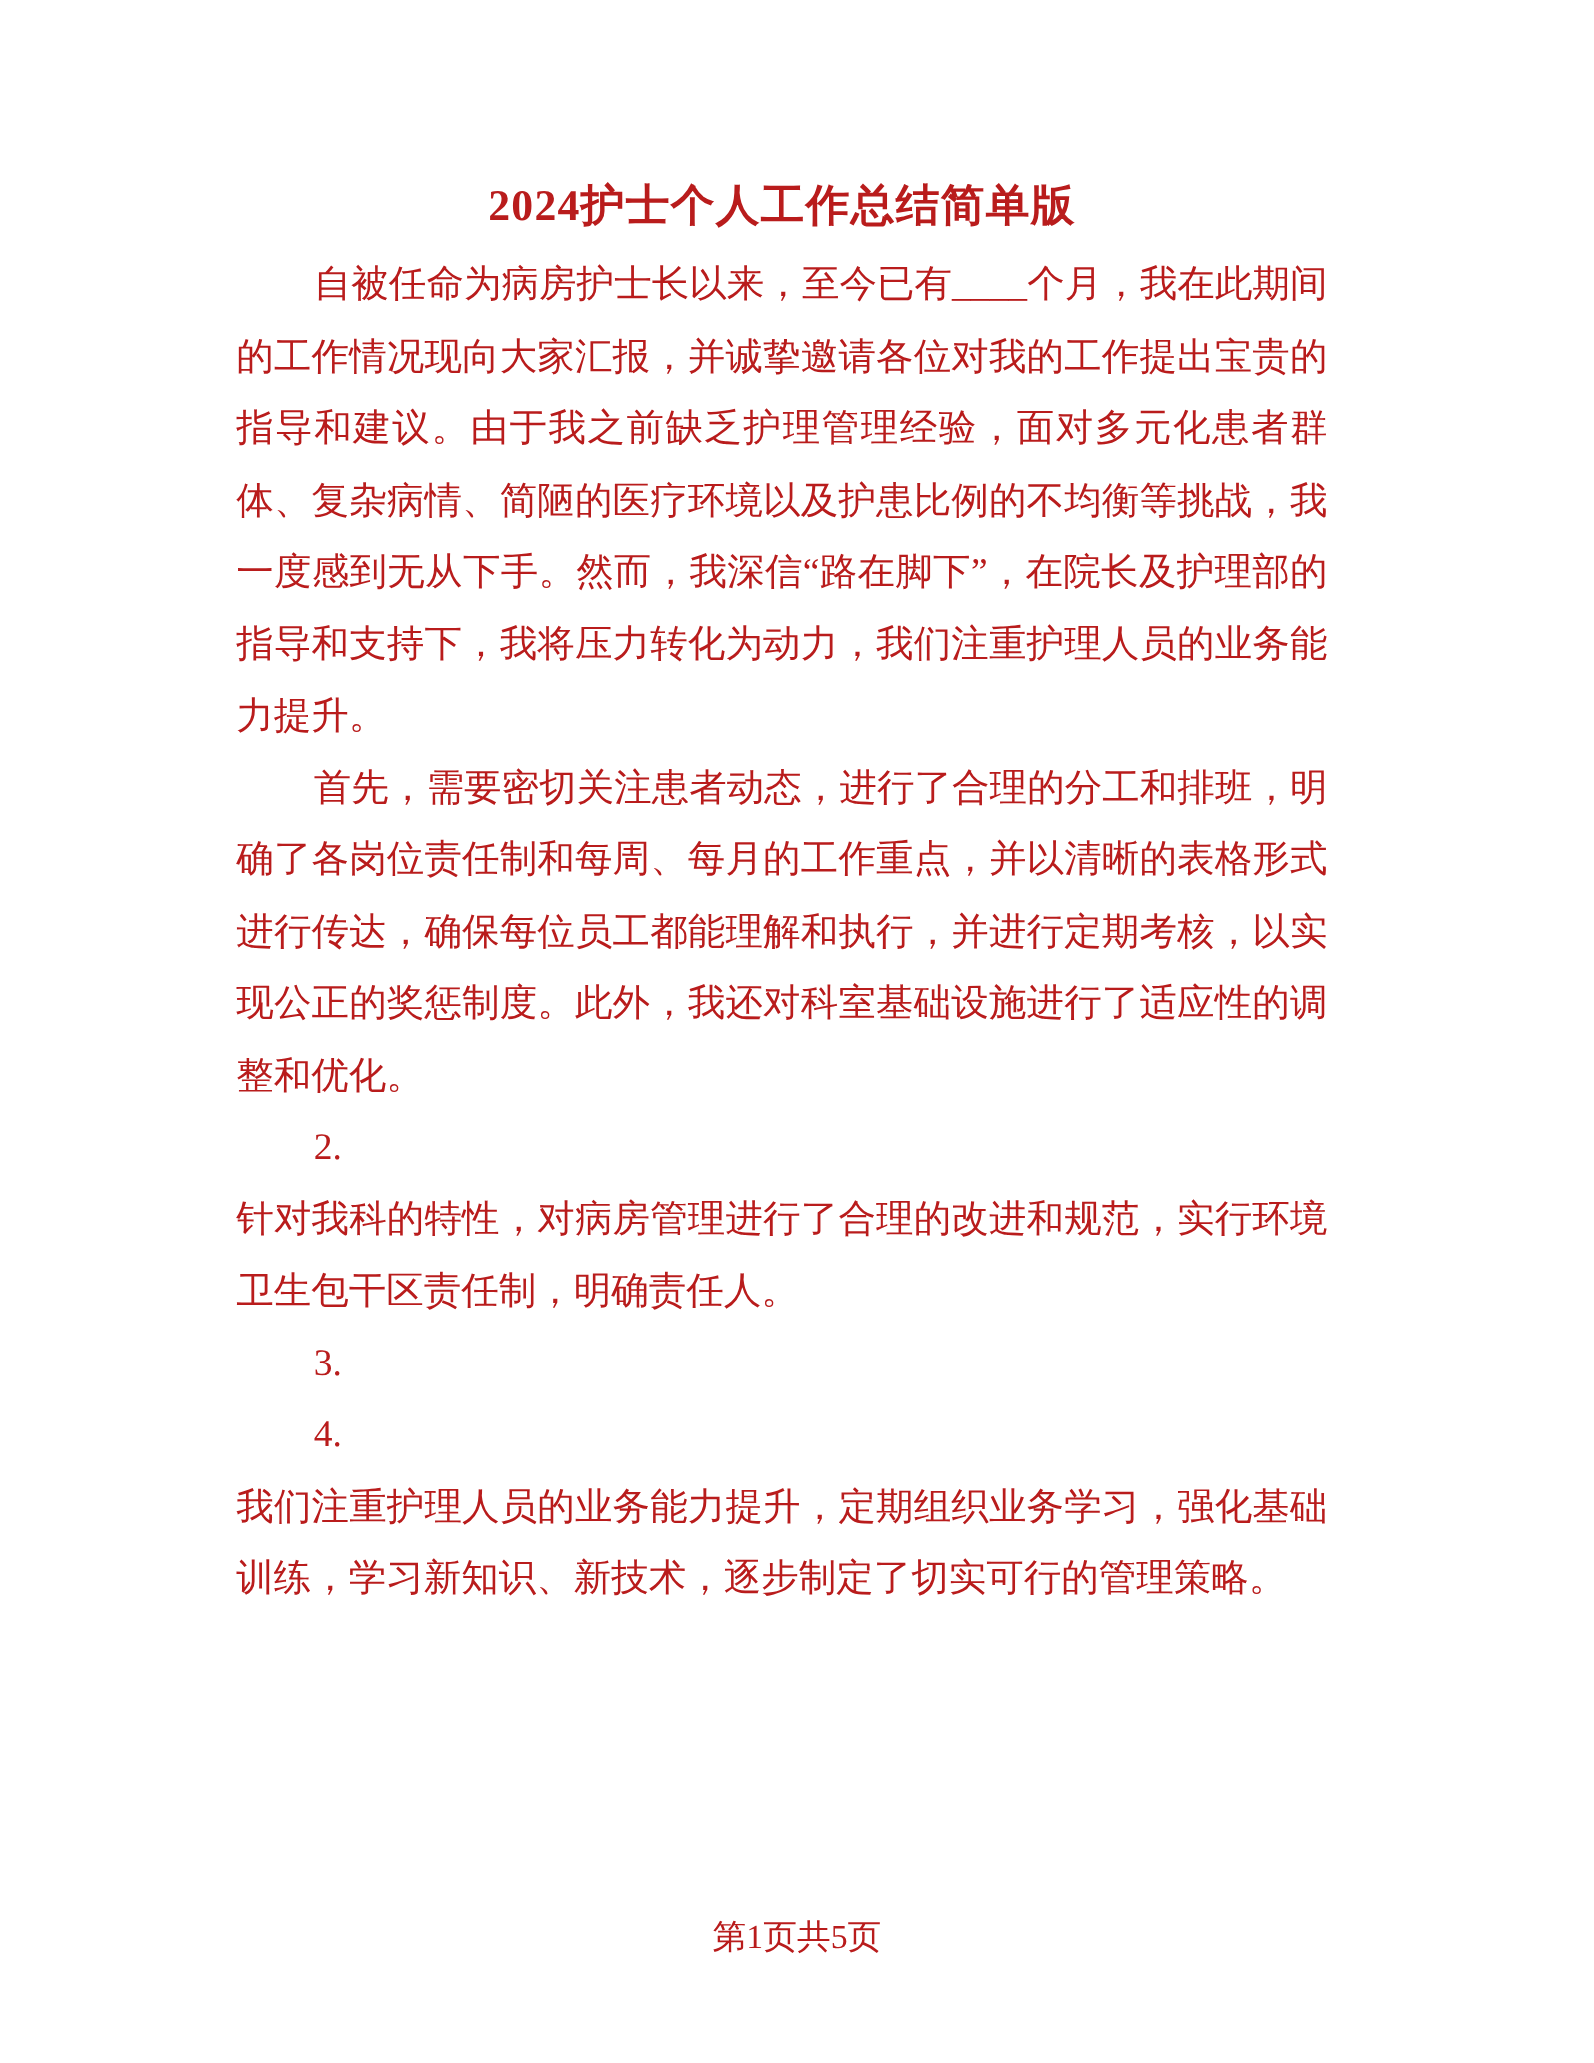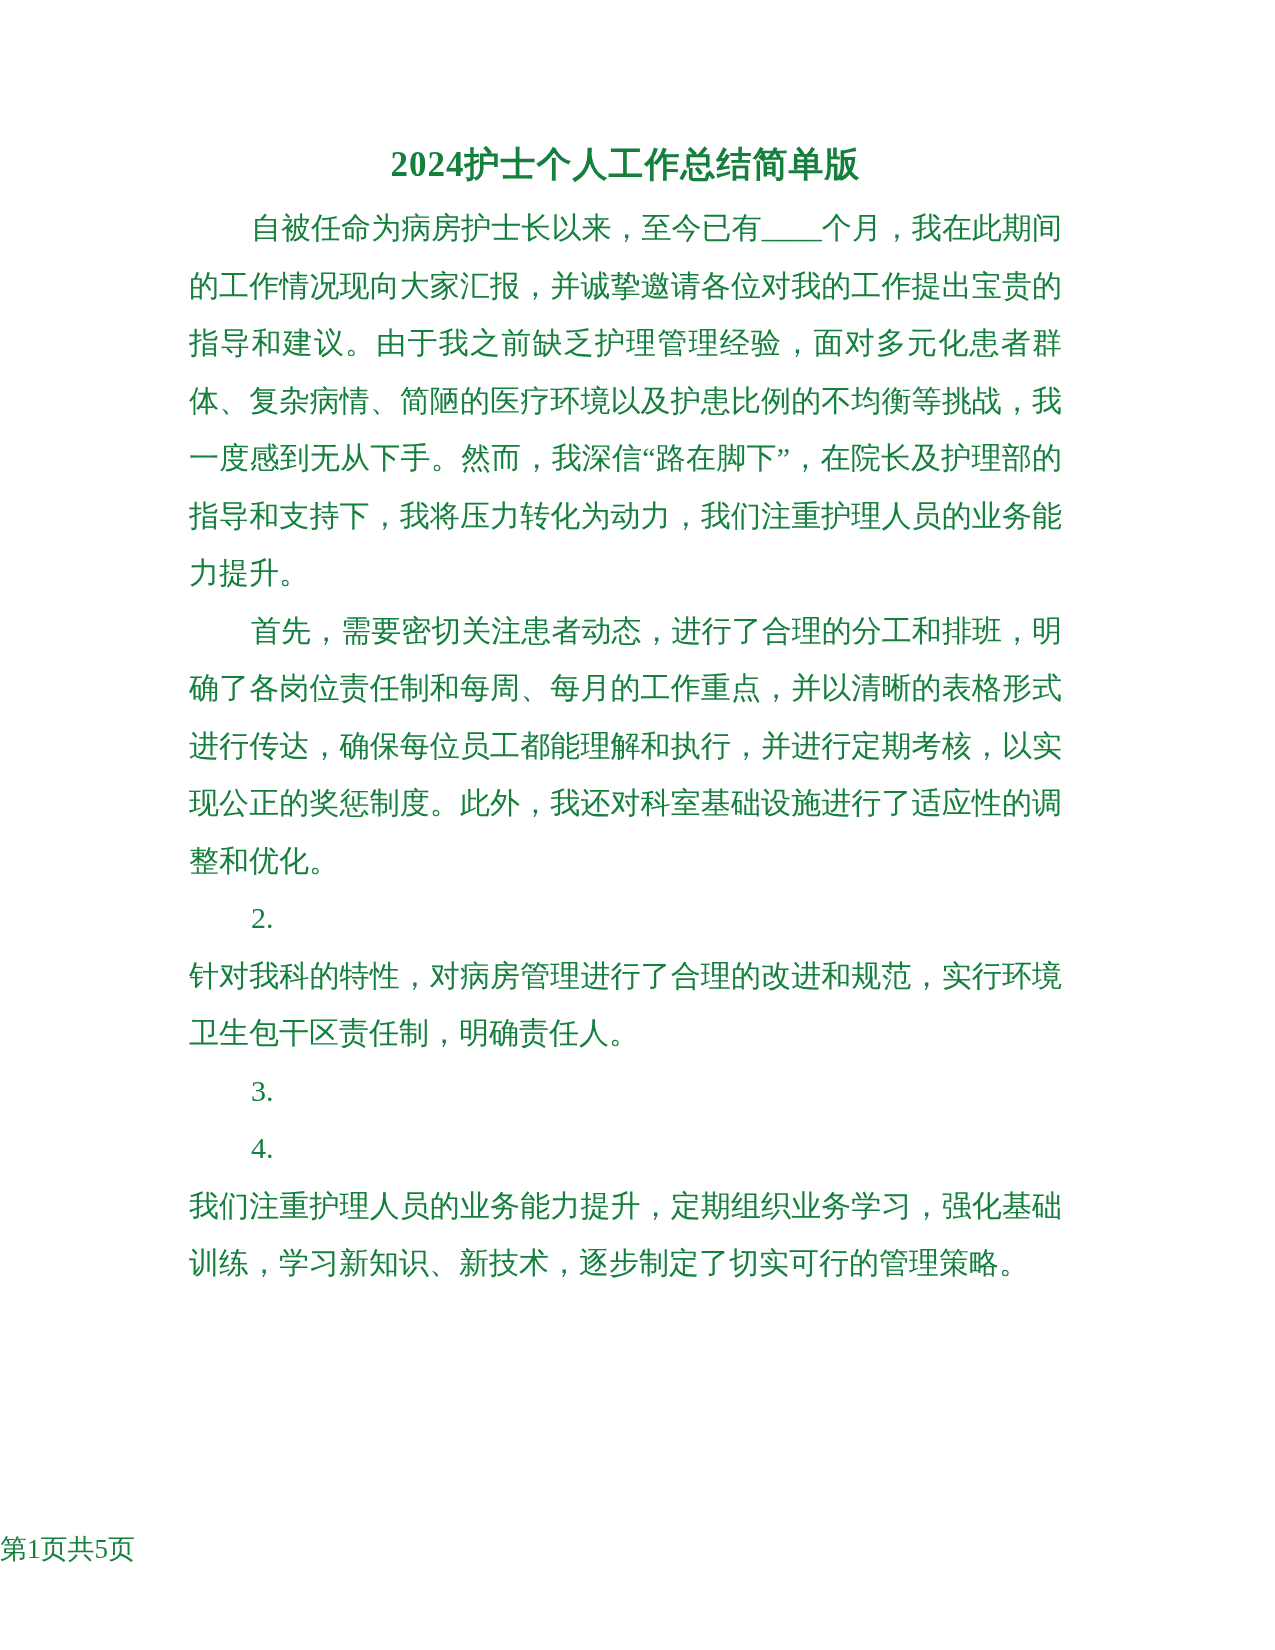--- a/index.html
+++ b/index.html
@@ -5,21 +5,21 @@
   html, body {
     margin: 0;
     padding: 0;
     background: #ffffff;
   }
   .page {
     position: relative;
     width: 1275px;
     height: 1650px;
     background: #ffffff;
-    color: #15803d;
+    color: #b91c1c;
     font-family: "Liberation Serif", "DejaVu Serif", serif;
     overflow: hidden;
   }
   .doc-title {
     position: absolute;
     top: 142px;
     left: 189px;
     width: 873px;
     margin: 0;
     font-size: 35px;
@@ -50,21 +50,21 @@
     text-indent: 0;
   }
   .bold {
     font-weight: 700;
   }
   .footer {
     position: absolute;
     top: 1532px;
     left: 0;
     width: 1275px;
-    text-align: left;
+    text-align: center;
     font-size: 27px;
     line-height: 34px;
   }
 </style>
 </head>
 <body>
 
 <div class="page">
 
   <h1 class="doc-title">2024护士个人工作总结简单版</h1>

